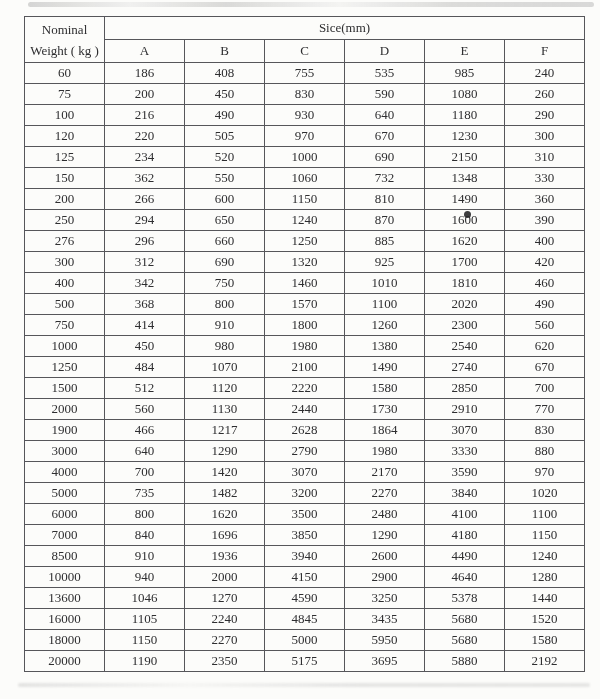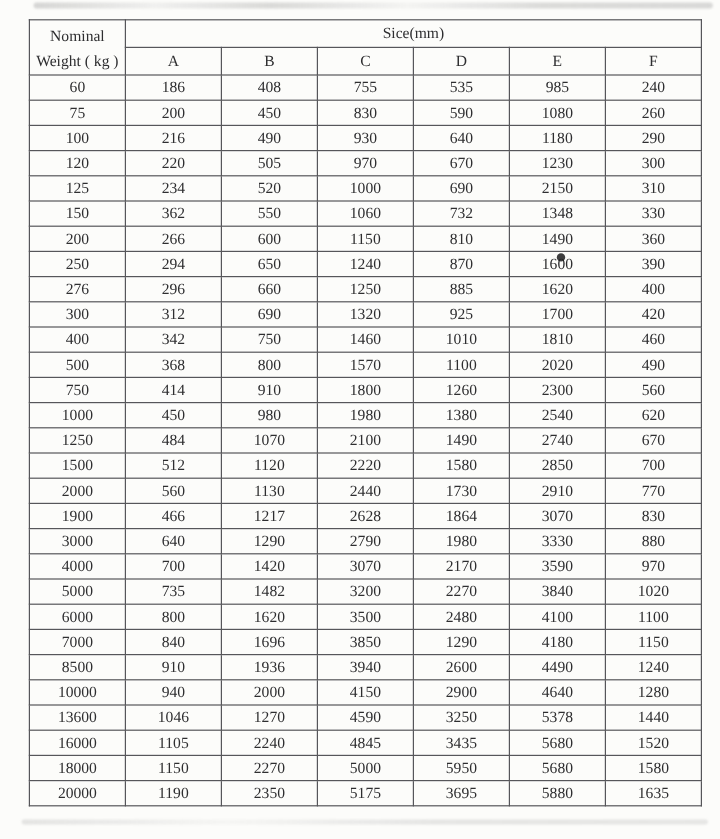--- a/index.html
+++ b/index.html
@@ -407,21 +407,21 @@
     <td>1580</td>
   </tr>
 
   <tr>
     <td>20000</td>
     <td>1190</td>
     <td>2350</td>
     <td>5175</td>
     <td>3695</td>
     <td>5880</td>
-    <td>1635</td>
+    <td>2192</td>
   </tr>
 </tbody>
   </table>
 
   <div class="blot"></div>
 
   <div class="streak-bottom"></div>
 
 </div>
 

